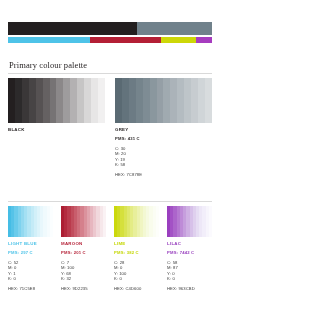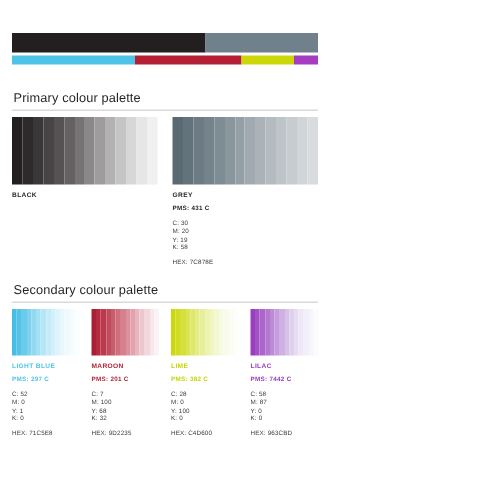--- a/index.html
+++ b/index.html
@@ -39,20 +39,21 @@
 
   
   .section-title {
     position: absolute;
     left: 9px;
     font-size: 8.5px;
     font-weight: 400;
     letter-spacing: 0.1px;
     color: #231f20;
     white-space: nowrap;
+    font-family: Liberation Serif, serif;
   }
   .rule {
     position: absolute;
     left: 8px;
     width: 204px;
     height: 1px;
     background: #d9d9d9;
   }
 
   
@@ -158,21 +159,20 @@
     <div class="swatch-pantone" style="color:#231f20">PMS: 431 C</div>
     <div class="cmyk">
       <div>C: 30</div>
       <div>M: 20</div>
       <div>Y: 19</div>
       <div>K: 58</div>
     </div>
     <div class="hexline">HEX: 7C878E</div>
   </div>
 
-  <div class="section-title" style="top:188px">Secondary colour palette</div>
   <div class="rule" style="top:201px"></div>
 
   <div class="palette-block" style="left:8px; top:206px; width:45px">
     <div class="ramp" style="height:31px">
       <div class="step" style="background:#45bde5"></div>
       <div class="step" style="background:#55c3e8"></div>
       <div class="step" style="background:#6acbeb"></div>
       <div class="step" style="background:#7ed2ee"></div>
       <div class="step" style="background:#92d9f0"></div>
       <div class="step" style="background:#a4e0f3"></div>

